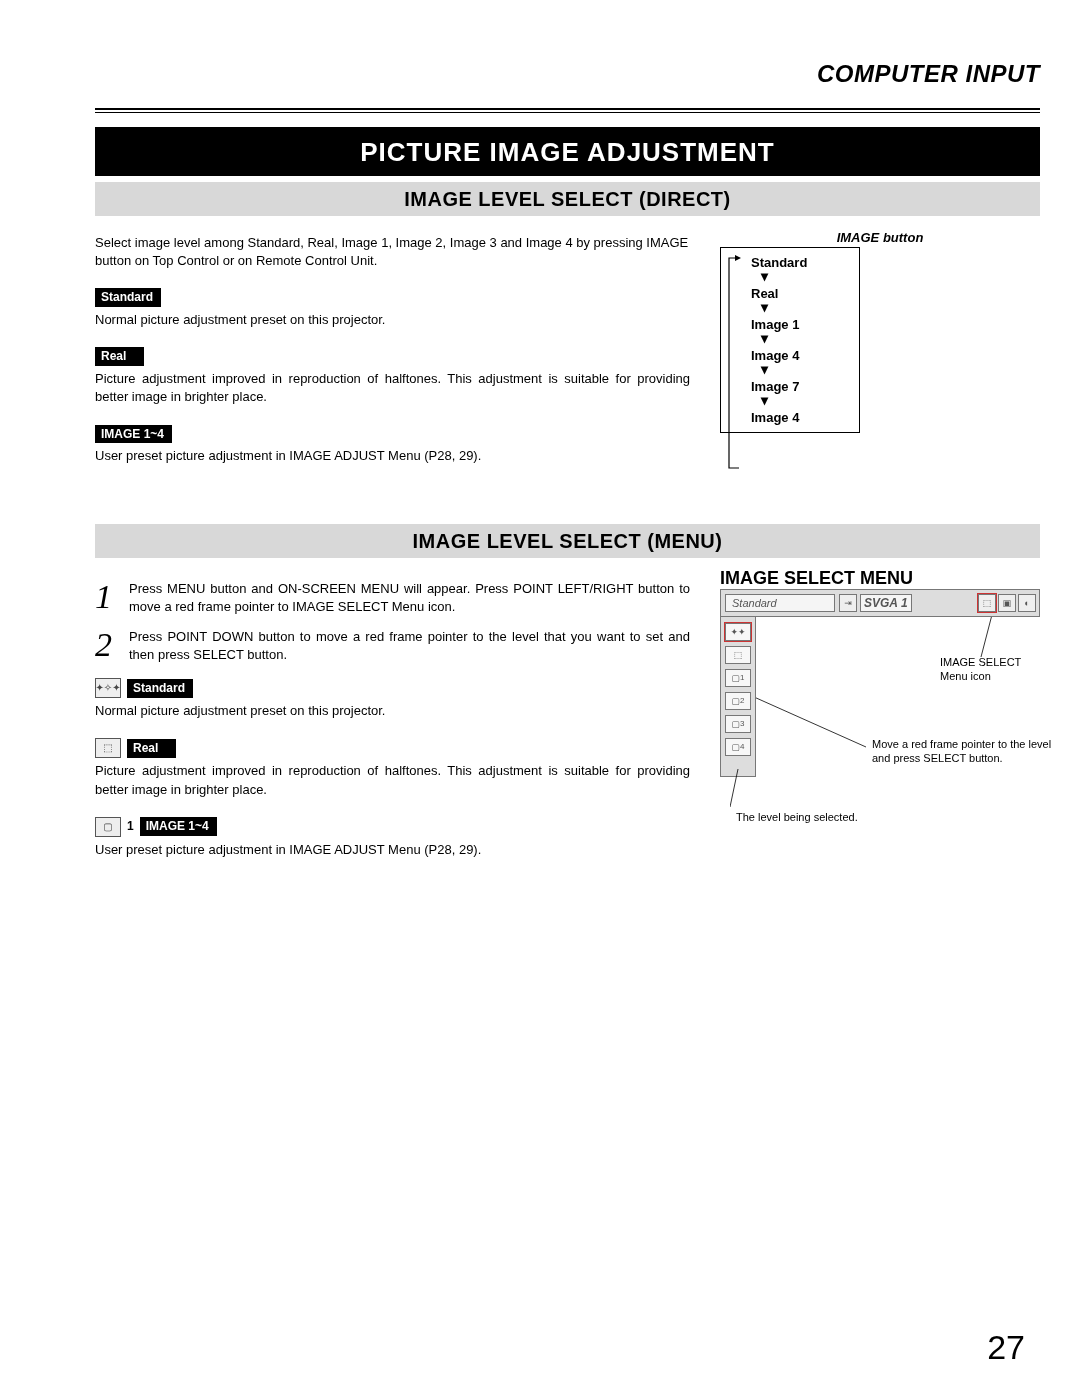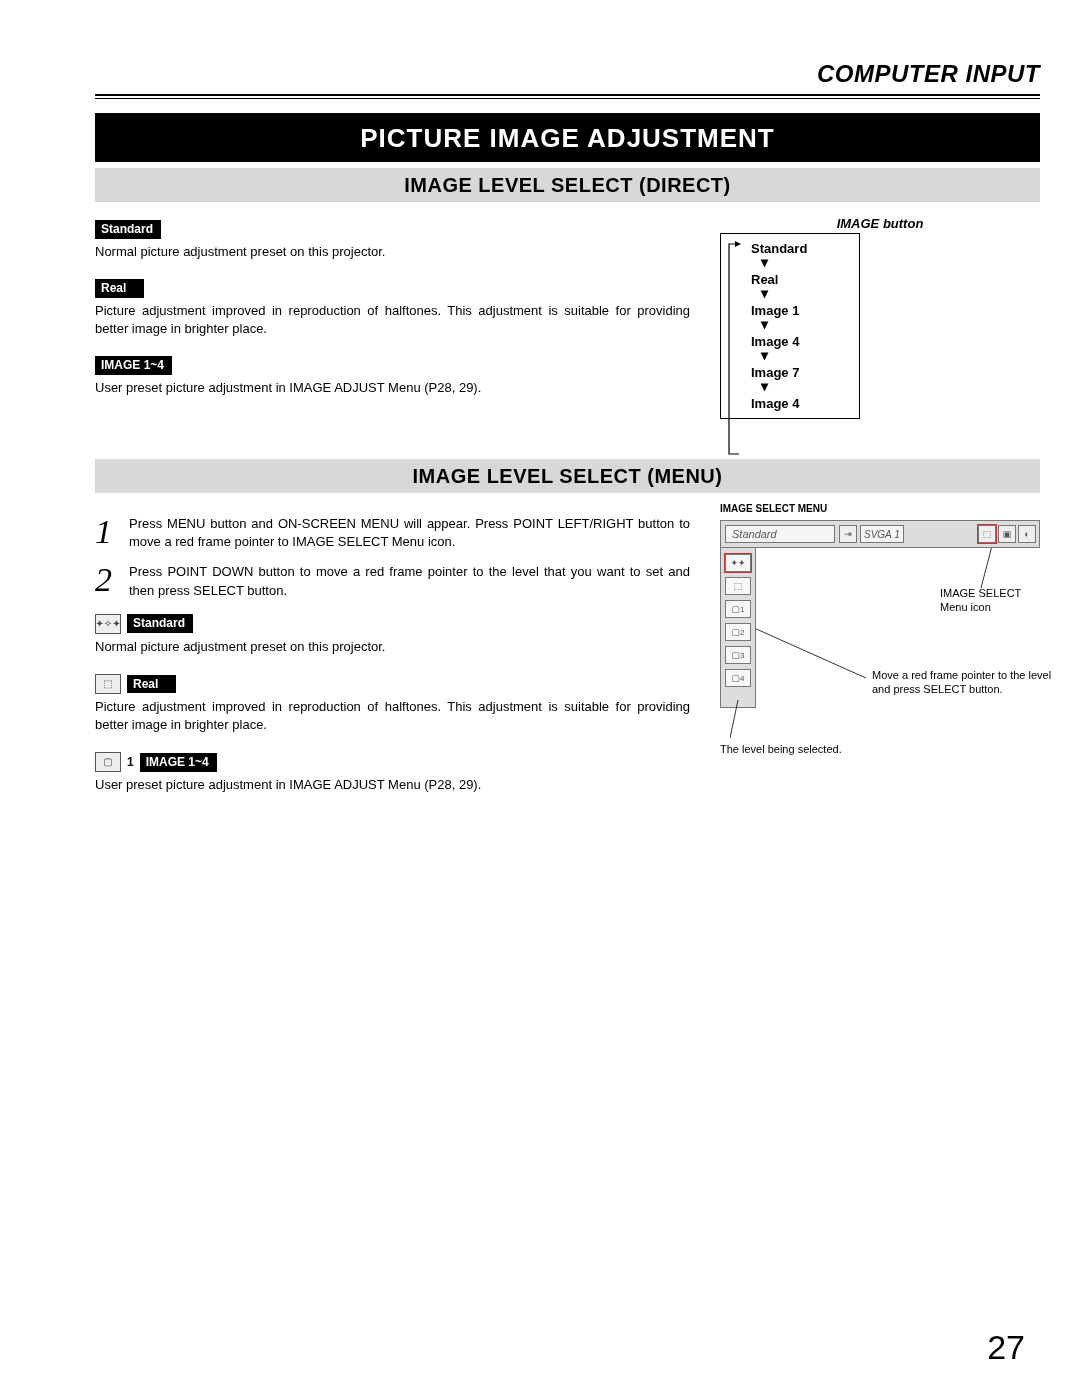--- a/index.html
+++ b/index.html
@@ -11,21 +11,21 @@
     position: relative;
     padding: 60px 40px 40px 95px;
   }
   .header-title {
     font-family: Arial, sans-serif;
     font-weight: bold;
     font-style: italic;
     font-size: 24px;
     text-align: right;
     letter-spacing: 0.5px;
-    margin-bottom: 6px;
+    margin-bottom: 20px;
   }
   hr.top-rule-1 { border: none; border-top: 2px solid #000; margin:0; }
   hr.top-rule-2 { border: none; border-top: 1px solid #000; margin-top: 2px; }
   .main-banner {
     background: #000; color: #fff;
     font-weight: bold; font-size: 26px;
     text-align: center; padding: 10px 0 8px 0;
     letter-spacing: 1px;
     margin-top: 14px;
   }
@@ -82,21 +82,21 @@
   .step-text { font-size: 13px; line-height:1.4; text-align: justify; flex:1;}
   .icon-box {
     display:inline-flex; align-items:center; justify-content:center;
     width:26px; height:20px; border:1px solid #555; background:#eee;
     font-size:10px; color:#444;
   }
   .menu-figure {
     position: relative;
     width: 320px;
   }
-  .menu-title { font-weight:bold; font-size:10px; margin-bottom:6px;}
+  .menu-title { font-weight:bold; font-size:18px; }
   .menu-top-bar {
     background:#ddd; border:1px solid #777;
     display:flex; align-items:center; height:28px;
     font-size:11px;
   }
   .menu-top-box {
     border:1px solid #777; background:#f5f5f5;
     padding:1px 6px; margin-left:4px; font-family: Arial; font-size:11px;
     display:inline-flex; align-items:center; height:18px;
     color:#555; font-style:italic;
@@ -118,37 +118,38 @@
     font-size:9px; color:#555; position:relative;
   }
   .menu-annot { position:absolute; font-size:11px; line-height:1.3; }
   .menu-canvas { flex:1; height:160px; background:#fff; position:relative;text-decoration:underline;}
   .page-num {
     position:absolute; bottom:30px; right:55px;
     font-family: Arial; font-weight:normal; font-size:34px;
   }
   .svga-box {
     border:1px solid #777; background:#f5f5f5;
-    padding:1px 3px; margin-left:3px; font-size:10px; height:18px;
-    display:inline-flex; align-items:center; color:#555; font-style:italic;
+    padding:1px 3px; margin-left:3px; font-size:12px; height:18px;
+    display:inline-flex; align-items:center; color:#555; font-style:italic;font-weight:bold;
   }
 </style>
 </head>
 <body>
 
 <div class="header-title">COMPUTER INPUT</div>
 <hr class="top-rule-1">
 <hr class="top-rule-2">
 
 <div class="main-banner">PICTURE IMAGE ADJUSTMENT</div>
 
 <div class="sub-banner">IMAGE LEVEL SELECT (DIRECT)</div>
 
 <div class="two-col">
   <div class="left-col">
+    <div class="intro-text">Select image level among Standard, Real, Image 1, Image 2, Image 3 and Image 4 by pressing IMAGE button on Top Control or on Remote Control Unit.</div>
 
     <div class="label-row">
         <span class="label-chip">Standard</span>
       </div>
     <div class="desc-text">Normal picture adjustment preset on this projector.</div>
 
     <div class="label-row">
         <span class="label-chip" style="padding-right:18px">Real</span>
       </div>
     <div class="desc-text">Picture adjustment improved in reproduction of halftones.  This adjustment is suitable for providing better image in brighter place.</div>
@@ -245,18 +246,18 @@
             <line x1="-2" y1="80" x2="110" y2="130" stroke="#000" stroke-width="0.8"></line>
             <line x1="238" y1="-10" x2="225" y2="40" stroke="#000" stroke-width="0.8"></line>
           </svg>
           <div class="menu-annot" style="right:-10px; top:38px; width:110px;">IMAGE SELECT Menu icon</div>
           <div class="menu-annot" style="left:116px; top:120px; width:190px;">Move a red frame pointer to the level and press SELECT button.</div>
         </div>
       </div>
       <svg style="position:absolute; left:10px; bottom:-32px; width:40px; height:40px;">
         <line x1="8" y1="0" x2="0" y2="38" stroke="#000" stroke-width="0.8"></line>
       </svg>
-      <div class="menu-annot" style="left:0; bottom:-48px; width:200px; position:absolute;margin-top:27px;">The level being selected.</div>
+      <div class="menu-annot" style="left:16px; bottom:-48px; width:200px; position:absolute;margin-top:27px;">The level being selected.</div>
     </div>
   </div>
 </div>
 
 <div class="page-num">27</div>
 
 </body></html>

